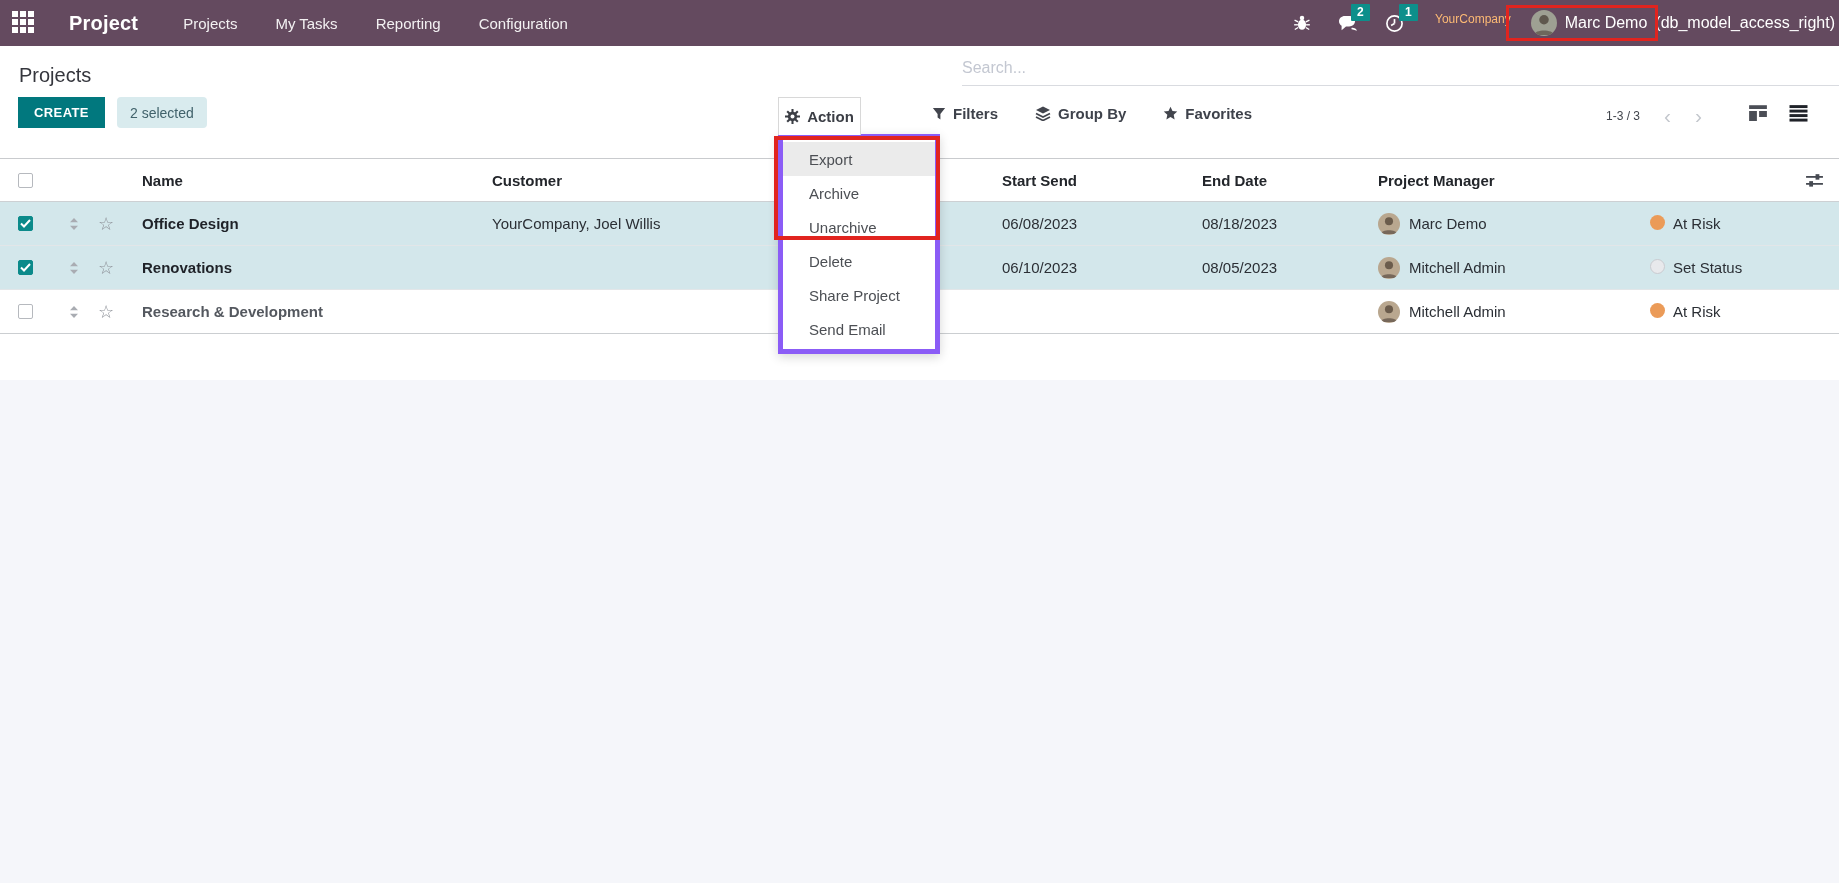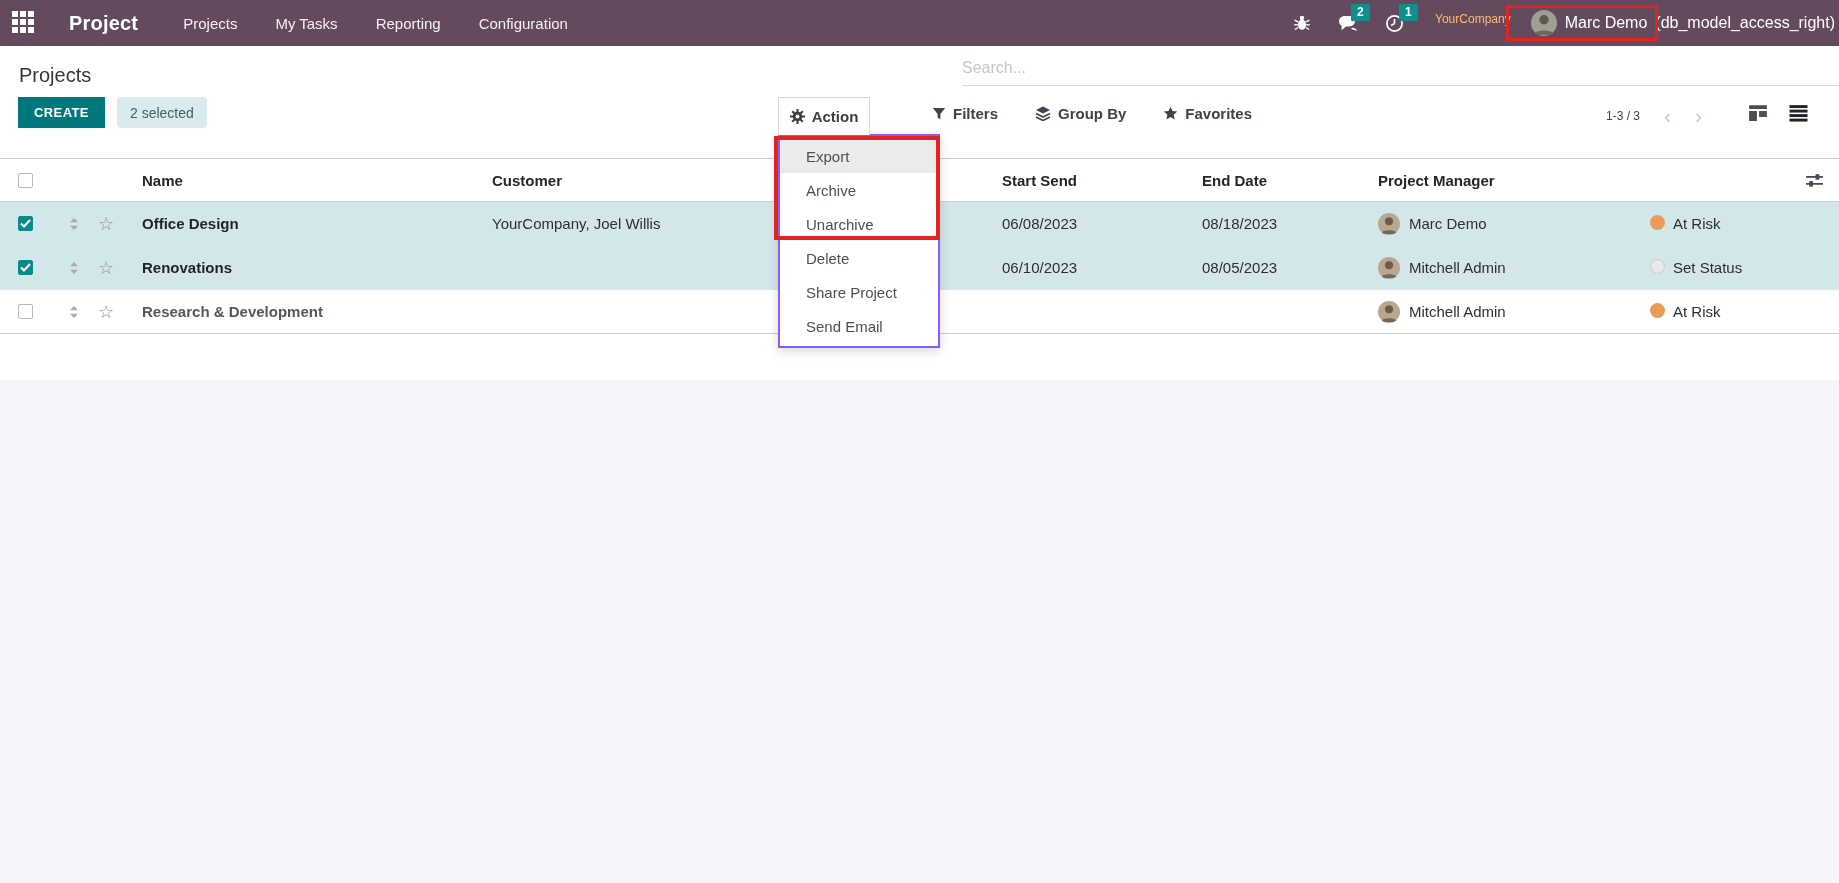--- a/index.html
+++ b/index.html
@@ -37,21 +37,21 @@
   .searchbar input::placeholder { color:#c3c7d1; }
   .search-icon { flex:0 0 auto; margin-right:2px; cursor:pointer; }
 
   .btn-create { position:absolute; left:18px; top:97px; height:31px; padding:0 16px;
                 background:#01787e; color:#fff; font-size:13px; font-weight:700; letter-spacing:.4px;
                 border:none; border-radius:0; cursor:pointer; font-family:"Liberation Sans", sans-serif; }
   .badge-selected { position:absolute; left:117px; top:97px; height:31px; padding:0 13px;
                     background:#d9ebee; color:#41626b; font-size:14px; border-radius:4px;
                     display:flex; align-items:center; cursor:default; }
 
-  .btn-action { position:absolute; left:778px; top:97px; width:92px; height:38px; background:#fff;
+  .btn-action { position:absolute; left:778px; top:97px; width:83px; height:38px; background:#fff;
                 border:1px solid #d8d8d8; border-bottom:none; z-index:22; display:flex; align-items:center;
                 justify-content:center; gap:7px; font-size:15px; font-weight:700; color:#3b3e45; cursor:pointer; }
 
   .search-facets { position:absolute; left:932px; top:105px; display:flex; align-items:center; gap:37px; }
   .facet { display:flex; align-items:center; gap:7px; font-size:15px; font-weight:600; color:#3e424b; cursor:pointer; }
 
   .pager { position:absolute; left:1606px; top:107px; display:flex; align-items:center; }
   .pager-text { font-size:12px; color:#41454c; }
   .pager-btn { font-size:21px; color:#c3c7cd; margin-left:24px; line-height:18px; cursor:pointer; user-select:none; }
   .view-switch { position:absolute; left:1748px; top:104px; display:flex; align-items:center; gap:20px; }
@@ -80,21 +80,21 @@
   .avatar-sm { width:22px; height:22px; border-radius:50%; overflow:hidden; flex:0 0 auto; }
   .status { display:flex; gap:8px; }
   .status-dot { width:15px; height:15px; border-radius:50%; }
   .dot-empty { background:#e8e9ec; border:1px solid #c9cbd0; }
   .gear-cell { display:flex; justify-content:flex-end; padding-right:15px; }
 
   .bottom-area { position:absolute; left:0; top:380px; width:100%; height:503px; background:#f5f6fa; }
 
   
   .dropdown { position:absolute; left:778px; top:134px; width:162px; background:#fff;
-              border:2px solid #8b5cf6; box-shadow:0 3px 10px rgba(0,0,0,.16); z-index:20; padding:3px 0; }
+              border:5px solid #8b5cf6; box-shadow:0 3px 10px rgba(0,0,0,.16); z-index:20; padding:3px 0; }
   .dd-item { height:34px; display:flex; align-items:center; padding-left:26px; font-size:15px;
              color:#4c4f54; cursor:pointer; }
   .dd-item.active { background:#ebebeb; }
   .redbox-menu { position:absolute; left:774px; top:136px; width:166px; height:104px;
                  border:4px solid #e1241f; pointer-events:none; z-index:30; }
 
   svg { display:block; }
 </style>
 </head>
 <body>

